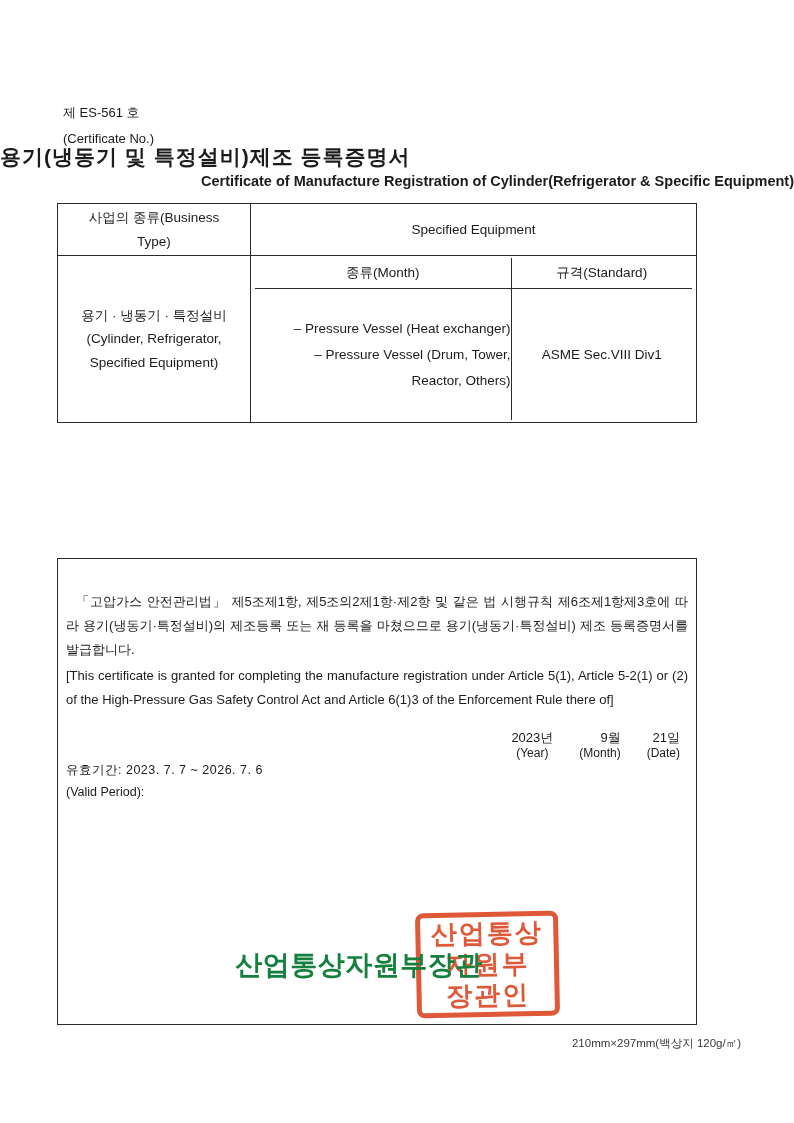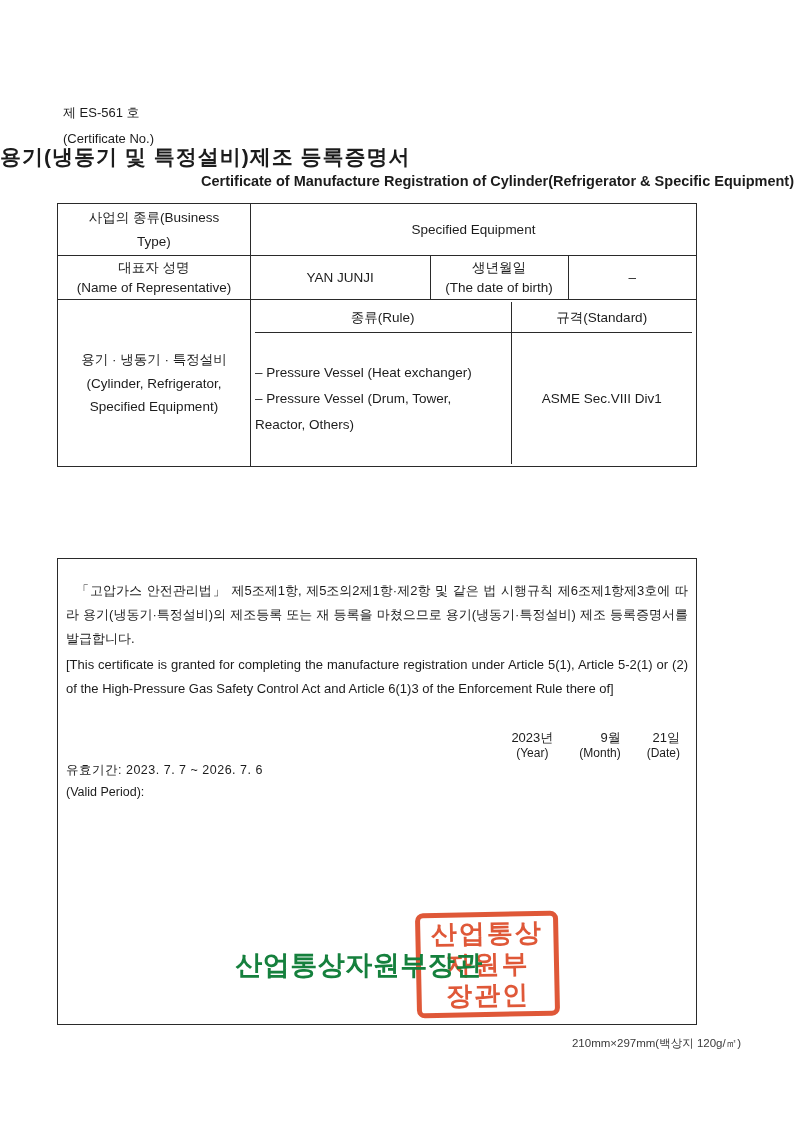--- a/index.html
+++ b/index.html
@@ -24,27 +24,27 @@
   td.leftal { text-align:left; padding-left:12px; line-height:1.9; }
   tr.r1 td { height:50px; } tr.r2 td { height:38px; } tr.r3 td { height:65px; }
   tr.r4 td { height:38px; line-height:1.45; }
   td.nestcell { padding:0; height:162px; vertical-align:top; }
   .nest { display:grid; width:100%; height:162px;
           grid-template-columns:58.7% 41.3%; grid-template-rows:31px 1fr; }
   .nh { display:flex; align-items:center; justify-content:center;
         font-size:13.5px; border-bottom:1.5px solid #2a2a2a; }
   .nh-type { border-right:1.5px solid #2a2a2a; }
   .nb-type { border-right:1.5px solid #2a2a2a; display:flex; flex-direction:column;
-             align-items:flex-start; justify-content:center; font-size:13.5px; line-height:26px; }
+             align-items:flex-end; justify-content:center; font-size:13.5px; line-height:26px; }
   .nb-std { display:flex; align-items:center; justify-content:center; font-size:13.5px; }
   
   .box { position:absolute; left:57px; top:558px; width:640px; height:467px;
          border:1.5px solid #2a2a2a; }
   .stmt-wrap { position:absolute; left:8px; right:8px; top:20px; }
-  .stmt-ko { font-size:13px; line-height:24px; text-align:justify; text-indent:10px; }
+  .stmt-ko { font-size:13px; line-height:24px; text-align:justify; text-indent:10px;margin-top:11px; }
   .stmt-en { font-size:13px; line-height:24px; text-align:justify; margin-top:2px; }
   .date-row { position:absolute; right:16px; top:170px; display:flex; gap:26px; text-align:center; }
   .date-item .d1 { font-size:13px; line-height:17px;text-align:right; }
   .date-item .d2 { font-size:12px; line-height:15px; }
   .valid    { position:absolute; left:8px; top:203px; font-size:12.5px; letter-spacing:0.5px; }
   .valid-en { position:absolute; left:8px; top:226px; font-size:12.5px; }
   .signer { position:absolute; left:0; top:388px; width:100%; padding-right:36px;
             text-align:center; font-size:27px; font-weight:bold; letter-spacing:0.5px;
             z-index:3; color:#15803d; }
   .stamp { position:absolute; left:358px; top:353px; width:143px; height:105px;
@@ -76,41 +76,29 @@
         <col style="width:20.1%">
       </colgroup>
     <tbody>
         <tr class="r1">
       <td>
         <div>사업의 종류(Business</div>
         <div>Type)</div>
       </td>
       <td colspan="3">Specified Equipment</td>
     </tr>
-    <tr class="r4">
-      <td>
-        <div>대표자 성명</div>
-        <div>(Name of Representative)</div>
-      </td>
-      <td>YAN JUNJI</td>
-      <td>
-        <div>생년월일</div>
-        <div>(The date of birth)</div>
-      </td>
-      <td>–</td>
-    </tr>
     <tr>
       <td>
         <div>용기 · 냉동기 · 특정설비</div>
         <div>(Cylinder, Refrigerator,</div>
         <div>Specified Equipment)</div>
       </td>
       <td colspan="3" class="nestcell">
         <div class="nest">
-          <div class="nh nh-type">종류(Rule)</div>
+          <div class="nh nh-type">종류(Month)</div>
           <div class="nh">규격(Standard)</div>
           <div class="nb-type">
             <div>– Pressure Vessel (Heat exchanger)</div>
             <div>– Pressure Vessel (Drum, Tower,</div>
             <div>Reactor, Others)</div>
           </div>
           <div class="nb-std">ASME Sec.VIII Div1</div>
         </div>
       </td>
     </tr>

